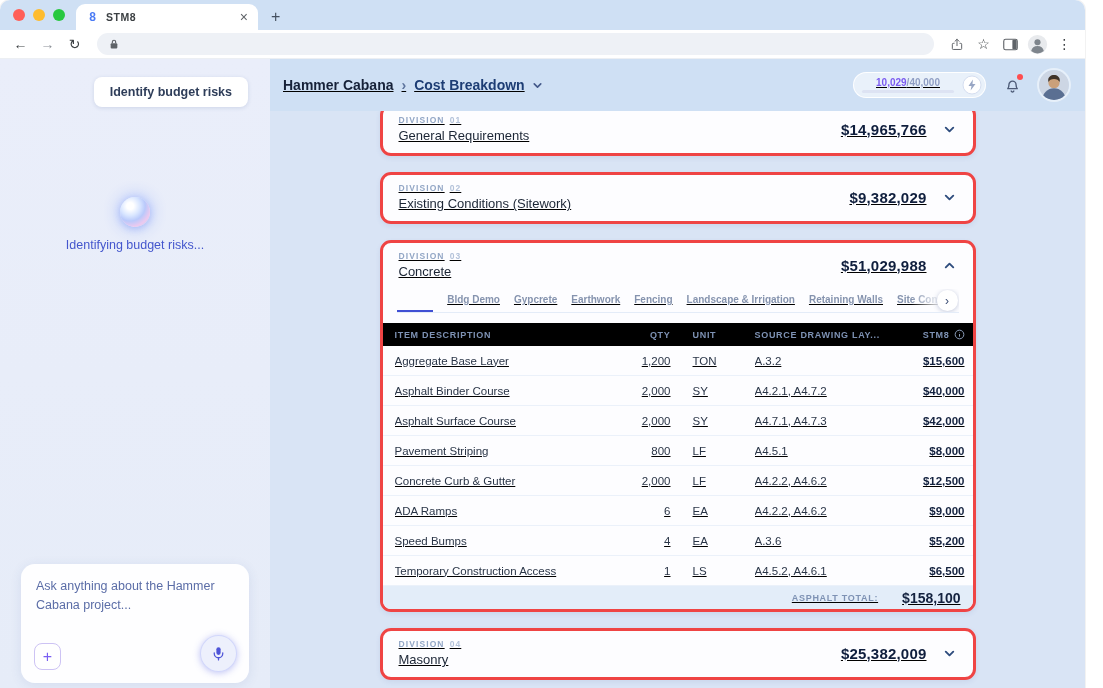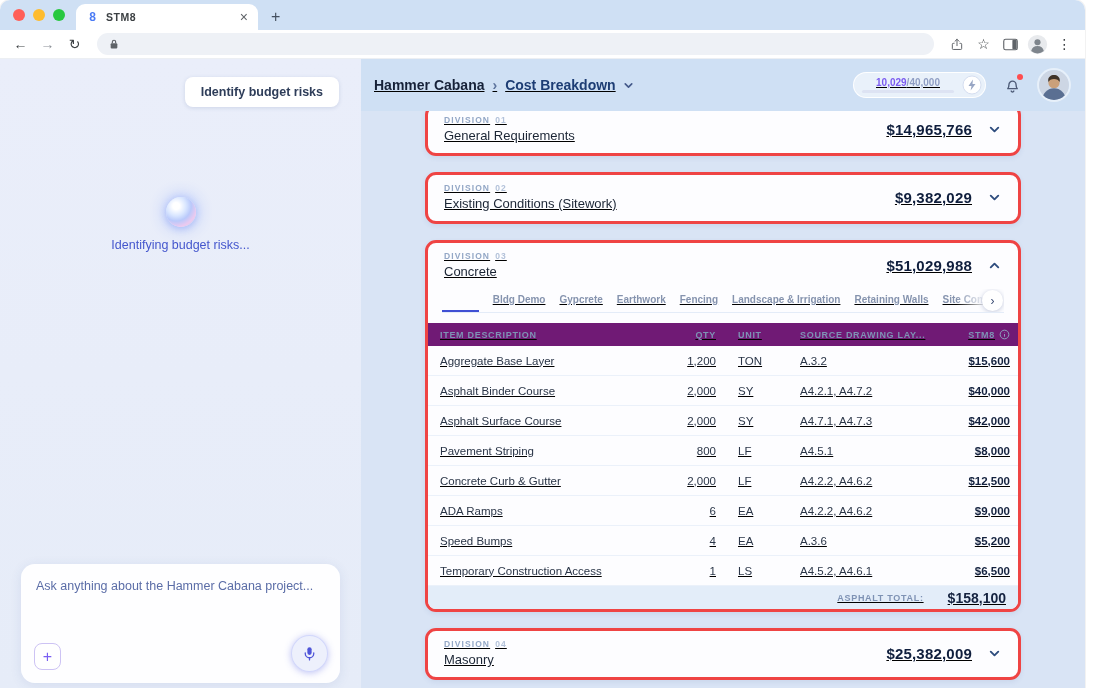--- a/index.html
+++ b/index.html
@@ -23,21 +23,21 @@
   .addressbar { height:29px; background:#fff; display:flex; align-items:center; padding:0 8px; gap:2px; border-bottom:1px solid #eceff3; }
   .navicon { width:25px; height:25px; display:flex; align-items:center; justify-content:center; font-size:14px; color:#3c4043; }
   .navicon.dim { color:#8d9299; }
   .urlpill { flex:1; height:22px; background:#eef1f6; border-radius:12px; display:flex; align-items:center; gap:7px; padding:0 12px; margin:0 8px; }
   .urltext { font-size:16px; color:#3c4043;margin-top:45px; }
   .chrome-avatar { width:21px; height:21px; border-radius:50%; overflow:hidden; display:flex; }
 
   
   .app { display:flex; height:629px; }
 
-  .sidebar { width:361px; flex:none; background:linear-gradient(180deg,#eaeefa,#e6ecf8); position:relative; }
+  .sidebar { width:270px; flex:none; background:linear-gradient(180deg,#eaeefa,#e6ecf8); position:relative; }
   .idbr-btn { position:absolute; top:18px; right:22px; height:30px; padding:0 16px; background:#fff; border:none; border-radius:8px; font-size:12.5px; font-weight:600; color:#2e3d59; box-shadow:0 1px 4px rgba(40,70,130,.15); }
   .orb { position:absolute; top:138px; left:50%; transform:translateX(-50%); width:30px; height:30px; border-radius:50%;
          background:radial-gradient(circle at 34% 30%, #ffffff 12%, #d9e6ff 34%, #b9c9fb 52%, #ecc9ef 72%, #a8dcf2 100%);
          box-shadow:0 0 16px rgba(150,175,255,.9), 0 2px 6px rgba(120,140,230,.35); }
   .status { position:absolute; top:179px; left:0; right:0; text-align:center; font-size:12.5px; color:#4456cd; }
   .chatbox { position:absolute; left:21px; right:21px; bottom:5px; height:119px; background:rgba(255,255,255,.95); border-radius:14px; box-shadow:0 2px 12px rgba(50,80,150,.10); padding:13px 15px; }
   .chat-input { width:100%; height:54px; border:none; background:transparent; resize:none; outline:none; font-family:inherit; font-size:12.5px; line-height:1.5; color:#33406b; }
   .chat-input::placeholder { color:#5b6da7; opacity:1; }
   .attach-btn { position:absolute; left:13px; bottom:13px; width:27px; height:27px; border:1px solid #cdc3f4; border-radius:8px; background:#fff; color:#7a5ff2; font-size:16px; line-height:1; display:flex; align-items:center; justify-content:center; }
   .mic-btn { position:absolute; right:12px; bottom:11px; width:37px; height:37px; border-radius:50%; border:none; background:#edf0fc; box-shadow:0 1px 7px rgba(110,120,230,.45), inset 0 0 0 1px rgba(160,170,250,.35); display:flex; align-items:center; justify-content:center; }
@@ -73,21 +73,21 @@
   .chev { display:flex; }
 
   .tabsrow { position:relative; margin:0 14px; display:flex; align-items:flex-end; gap:14px; border-bottom:1px solid #e4ecf8; height:24px; overflow:hidden; white-space:nowrap; }
   .ttab { font-size:10px; font-weight:600; color:#8593ae; padding-bottom:7px; flex:none; }
   .ttab.active { color:#4050d4; border-bottom:2px solid #4050d4; padding-bottom:21px; }
   .tabfade { position:absolute; right:0; top:0; bottom:1px; width:48px; background:linear-gradient(90deg, rgba(253,253,255,0), #fdfdff 65%); }
   .tabscroll { position:absolute; right:1px; top:1px; width:21px; height:21px; border-radius:50%; background:#fff; border:none; box-shadow:0 1px 5px rgba(60,80,140,.3); color:#3b4d74; font-size:12px; line-height:1; display:flex; align-items:center; justify-content:center; }
 
   .table { margin-top:10px; }
   .grid5 { display:grid; grid-template-columns:216px 60px 84px 148px 62px; align-items:center; padding:0 12px; }
-  .thead { height:23px; background:#701a75; font-size:9px; font-weight:bold; letter-spacing:.7px; color:#7e92b4; }
+  .thead { height:23px; background:#000000; font-size:9px; font-weight:bold; letter-spacing:.7px; color:#7e92b4; }
   .th.c1 { text-align:right; }
   .th.c2 { padding-left:22px; }
   .th.c4 { display:flex; justify-content:flex-end; align-items:center; gap:4px; }
   .trow { height:30px; border-bottom:1px solid #ebf1fa; font-size:11.5px; color:#2b3648; background:#fdfdff; }
   .cell { overflow:hidden; text-overflow:ellipsis; white-space:nowrap; }
   .cell.c1 { text-align:right; }
   .cell.c2 { padding-left:22px; }
   .cell.c4 { text-align:right; font-weight:bold; color:#14223f; }
   .tfoot { height:23px; background:#e3edf9; display:flex; align-items:center; justify-content:flex-end; gap:24px; padding:0 12px; }
   .tfoot-label { font-size:9px; font-weight:bold; letter-spacing:.7px; color:#7e92b4; }

